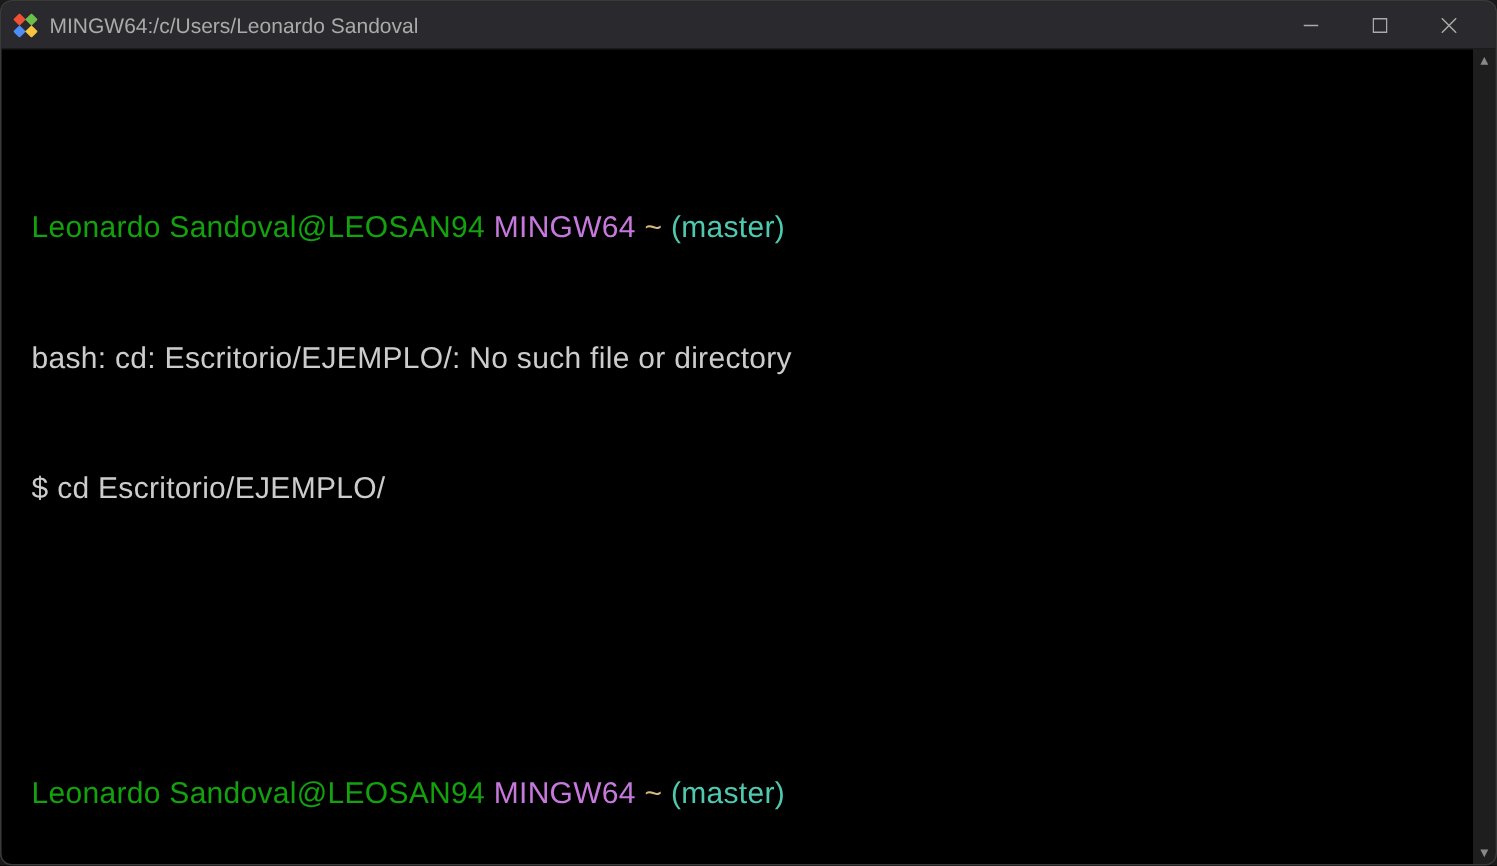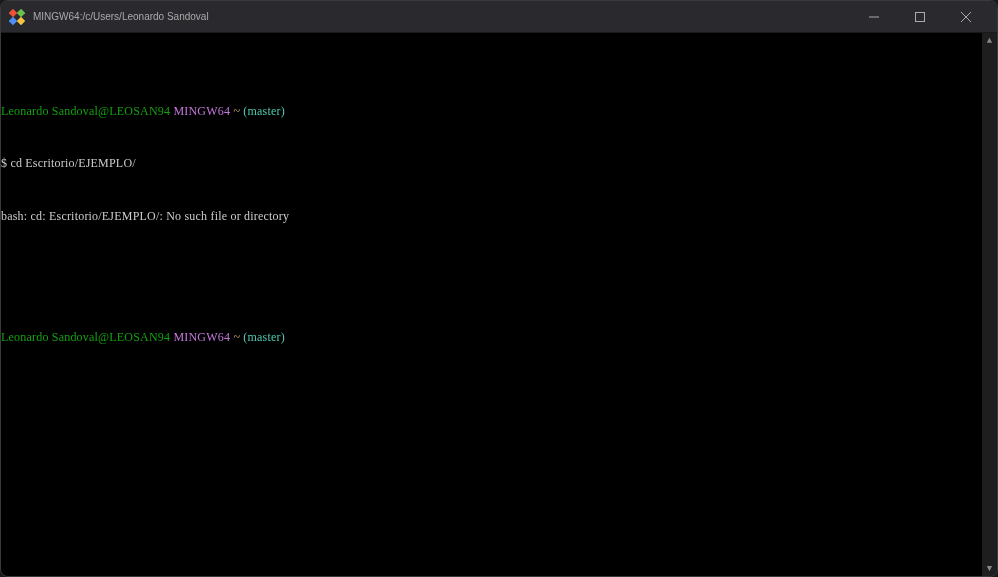--- a/index.html
+++ b/index.html
@@ -31,21 +31,21 @@
       display: flex;
       align-items: center;
       justify-content: center;
     }
     .app-icon svg {
       width: 16px;
       height: 16px;
     }
     .title {
       color: #aaa;
-      font-size: 10px;
+      font-size: 14px;
       font-family: 'Segoe UI', Tahoma, sans-serif;
       flex: 1;
     }
     .window-controls {
       display: flex;
       gap: 0;
     }
     .win-btn {
       width: 46px;
       height: 32px;
@@ -55,26 +55,26 @@
       color: #aaa;
       cursor: pointer;
     }
     .terminal-wrapper {
       display: flex;
       height: calc(100% - 32px);
     }
     .terminal {
       flex: 1;
       background: #000;
-      padding: 18px 8px 8px 0;
-      font-size: 12px;
+      padding: 18px 8px 8px 20px;
+      font-size: 20px;
       line-height: 1.45;
       color: #ccc;
       white-space: pre;
-      font-family: Liberation Serif, serif;
+      font-family: Liberation Sans, sans-serif;
       letter-spacing: 0.2px;
       overflow: hidden;
     }
     .scrollbar {
       width: 15px;
       background: #1e1e1e;
       position: relative;
     }
     .scroll-arrow {
       width: 15px;
@@ -129,22 +129,22 @@
           <line x1="10" y1="0" x2="0" y2="10" stroke="currentColor" stroke-width="1"></line>
         </svg>
     </div>
   </div>
 </div>
 
 <div class="terminal-wrapper">
   <div class="terminal">
     
     <span class="line"><span class="u-green">Leonardo Sandoval@LEOSAN94</span> <span class="u-purple">MINGW64</span> <span class="u-yellow">~</span> <span class="u-cyan">(master)</span></span>
+    <span class="line u-white">bash: cd: Escritorio/EJEMPLO/: No such file or directory</span>
     <span class="line"><span class="u-white">$</span> <span class="u-white">cd Escritorio/EJEMPLO/</span></span>
-    <span class="line u-white">bash: cd: Escritorio/EJEMPLO/: No such file or directory</span>
     <span class="blank"></span>
     
     <span class="line"><span class="u-green">Leonardo Sandoval@LEOSAN94</span> <span class="u-purple">MINGW64</span> <span class="u-yellow">~</span> <span class="u-cyan">(master)</span></span>
     
     
     
     
   </div>
   <div class="scrollbar">
     <div class="scroll-arrow up">▲</div>

